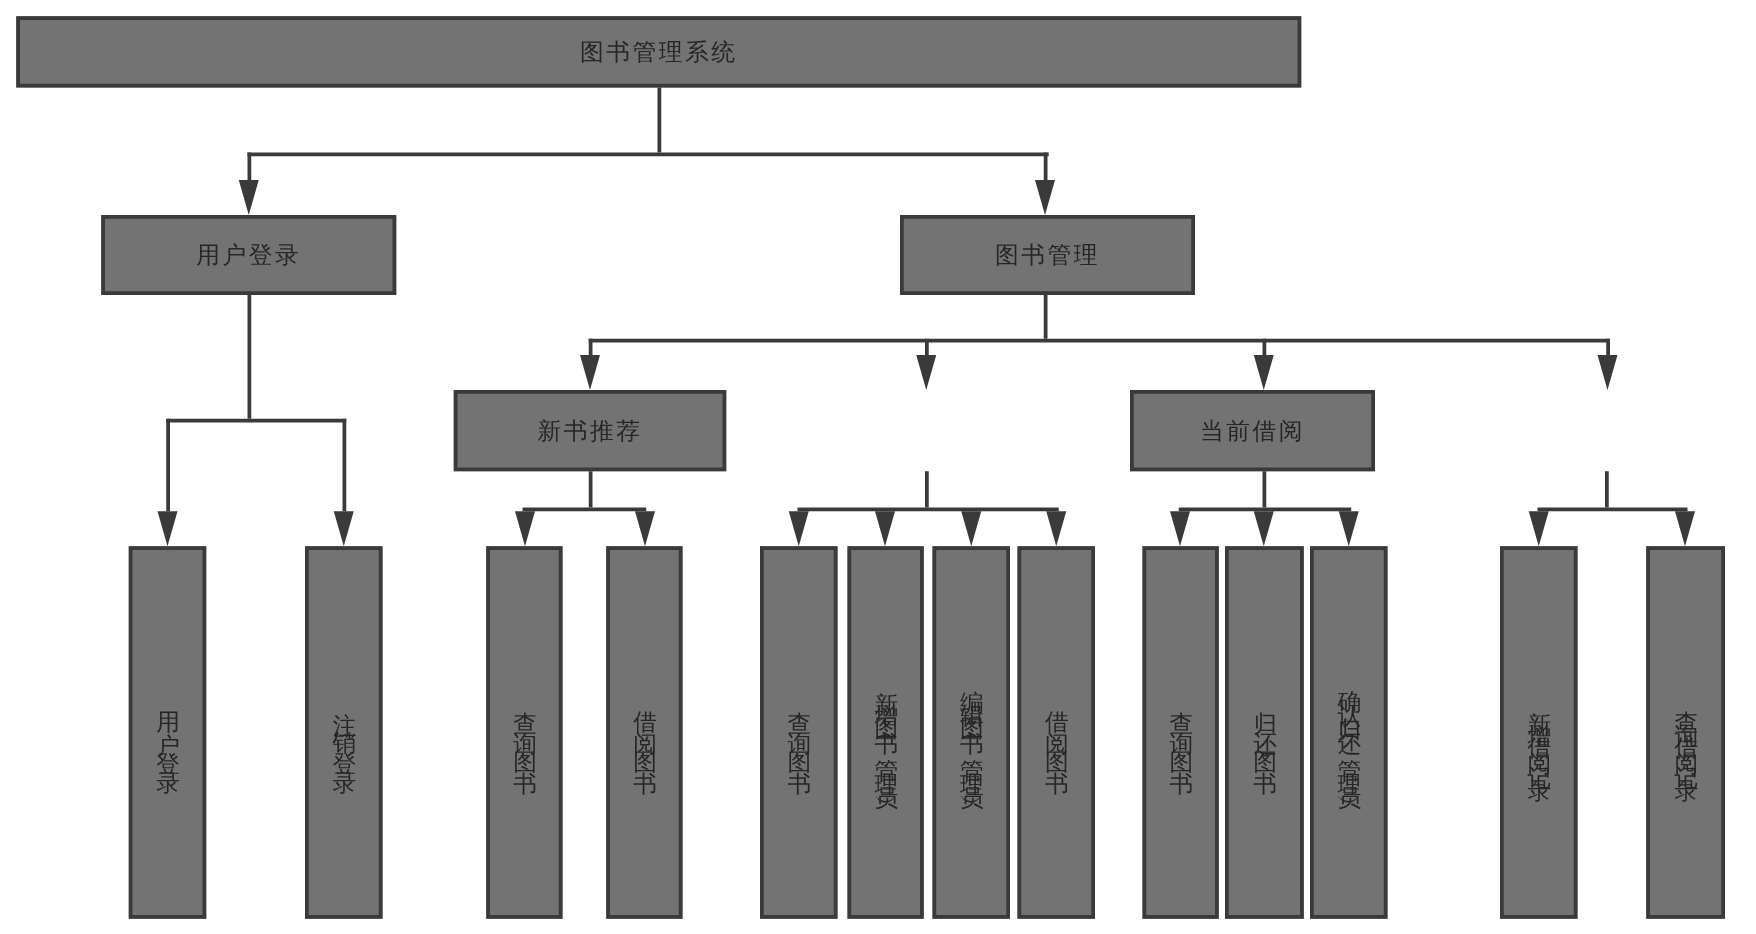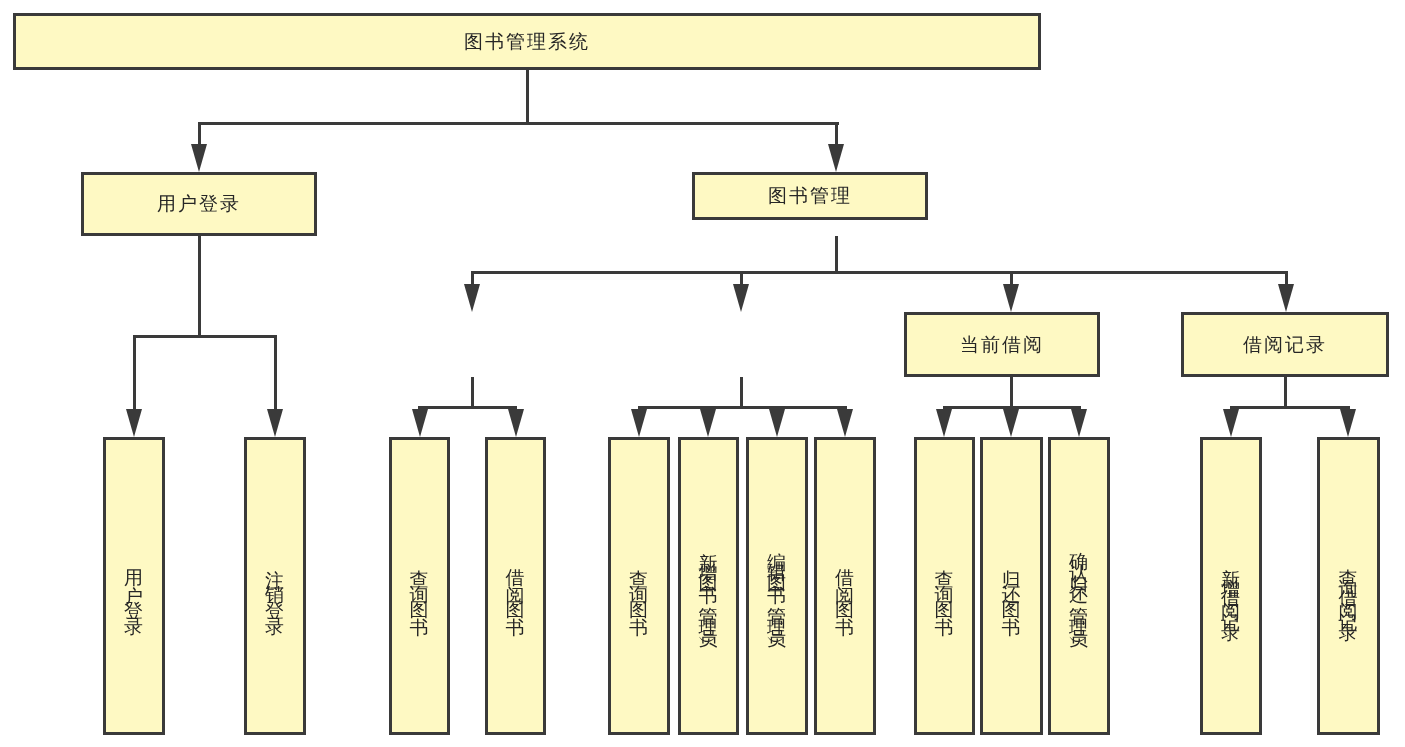--- a/index.html
+++ b/index.html
@@ -13,21 +13,21 @@
     position:relative;
     width:1405px;height:747px;
     background:var(--bg,#fff);
     font-family:"Liberation Sans","DejaVu Sans",sans-serif;
     overflow:hidden;
   }
   .box{
     position:absolute;
     box-sizing:border-box;
     border:3px solid var(--line,#3a3a3a);
-    background:#fef9c3;
+    background:#737373;
     display:flex;align-items:center;justify-content:center;
   }
   .hlabel{
     font-size:19px;
     letter-spacing:2px;
     color:var(--text,#262626);
     white-space:nowrap;
   }
   .vlabel{
     writing-mode:vertical-rl;
@@ -61,29 +61,29 @@
 
 <div class="canvas">
 
   <div class="box" style="left:13px;top:13px;width:1028px;height:57px">
     <span class="hlabel">图书管理系统</span>
   </div>
 
   <div class="box" style="left:81px;top:172px;width:236px;height:64px">
     <span class="hlabel">用户登录</span>
   </div>
-  <div class="box" style="left:692px;top:172px;width:236px;height:48px">
+  <div class="box" style="left:720px;top:172px;width:236px;height:64px">
     <span class="hlabel">图书管理</span>
   </div>
 
+  <div class="box" style="left:363px;top:312px;width:218px;height:65px">
+    <span class="hlabel">新书推荐</span>
+  </div>
   <div class="box" style="left:904px;top:312px;width:196px;height:65px">
     <span class="hlabel">当前借阅</span>
-  </div>
-  <div class="box" style="left:1181px;top:312px;width:208px;height:65px">
-    <span class="hlabel">借阅记录</span>
   </div>
 
   <div class="box" style="left:103px;top:437px;width:62px;height:298px">
     <span class="vlabel">用户登录</span>
   </div>
   <div class="box" style="left:244px;top:437px;width:62px;height:298px">
     <span class="vlabel">注销登录</span>
   </div>
   <div class="box" style="left:389px;top:437px;width:61px;height:298px">
     <span class="vlabel">查询图书</span>

